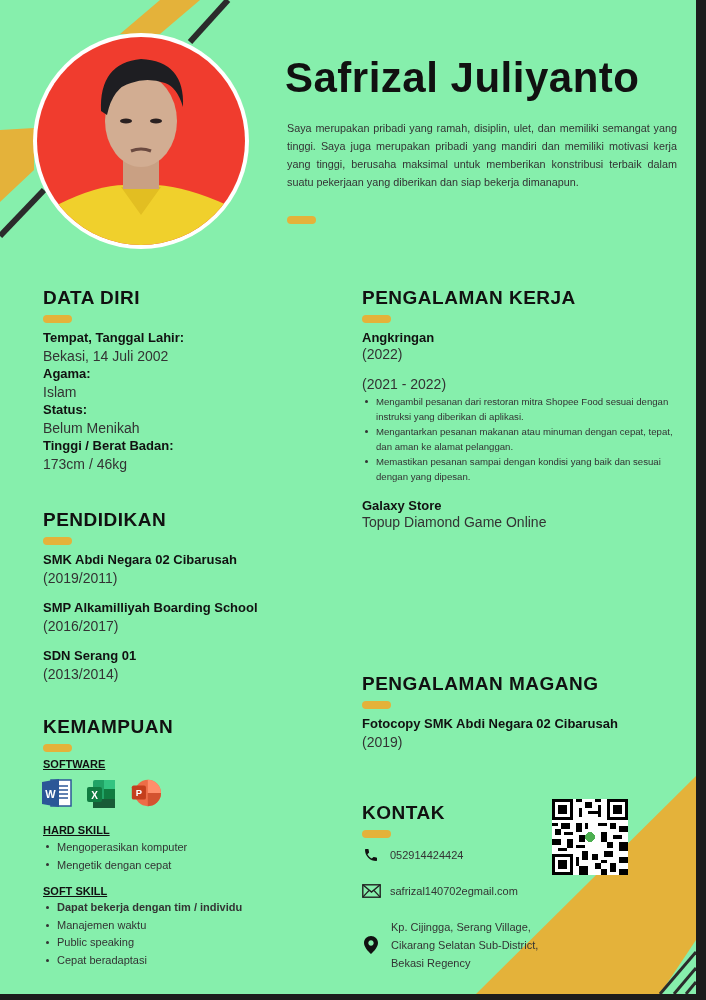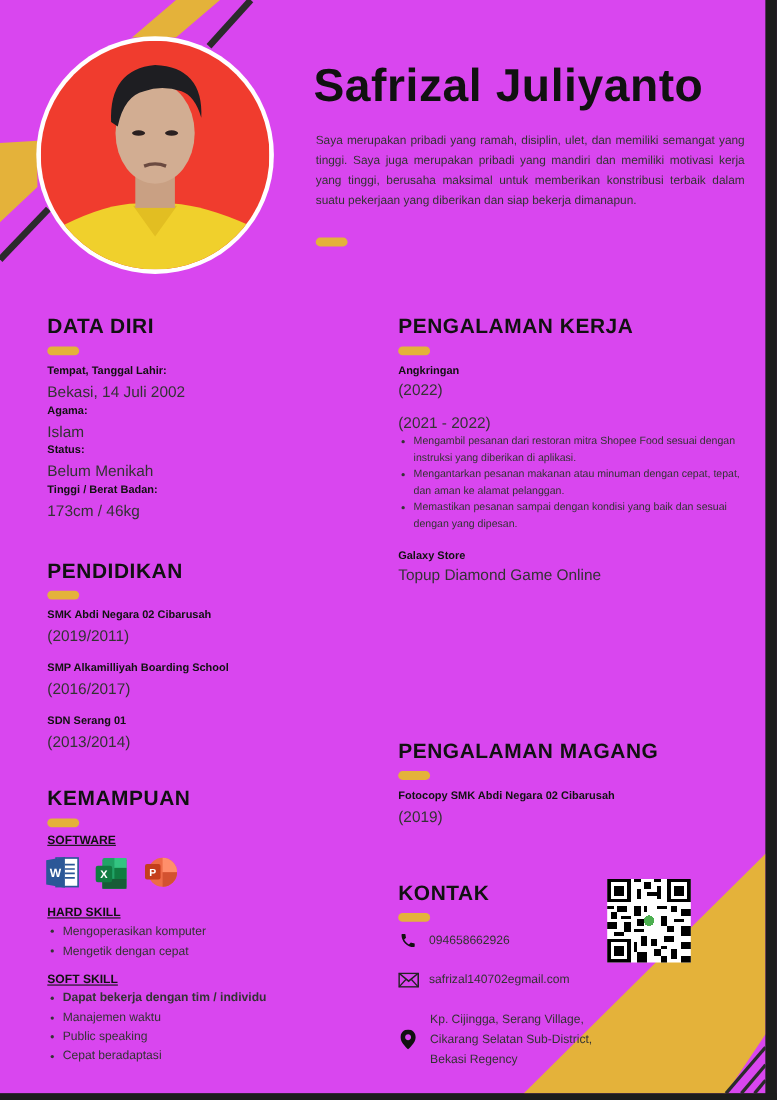--- a/index.html
+++ b/index.html
@@ -1,32 +1,32 @@
 <!DOCTYPE html>
 <html><head>
 <meta charset="utf-8">
 <style>
   * { margin:0; padding:0; box-sizing:border-box; }
   html, body { width:706px; height:1000px; overflow:hidden; background:#1a1a1a; }
   body { font-family: "Liberation Sans", "DejaVu Sans", sans-serif; color:#222; }
-  .page { position:absolute; left:0; top:0; width:696px; height:994px; background:#d946ef; overflow:hidden; }
+  .page { position:absolute; left:0; top:0; width:696px; height:994px; background:#86efac; overflow:hidden; }
   .edge-right { position:absolute; left:696px; top:0; width:10px; height:1000px; background:#1c1c1c; }
   .edge-bottom { position:absolute; left:0; top:994px; width:706px; height:6px; background:#1c1c1c; }
   .deco { position:absolute; left:0; top:0; width:696px; height:994px; pointer-events:none; }
 
   .photo { position:absolute; left:33px; top:33px; width:216px; height:216px; border-radius:50%; background:#fff; padding:4px; }
   .photo-inner { width:100%; height:100%; border-radius:50%; overflow:hidden; }
   .photo svg { display:block; }
 
   .name { position:absolute; left:285px; top:54px; font-size:42px; font-weight:700; letter-spacing:0.5px; color:#111; white-space:nowrap; }
   .summary { position:absolute; left:287px; top:119px; width:390px; font-size:10.8px; line-height:18px; text-align:justify; color:#333; }
   .accent { display:block; width:29px; height:8px; background:#e4b23a; border-radius:4px; }
 
   .sec-title { font-size:19px; font-weight:700; letter-spacing:0.5px; color:#111; }
-  .label-b { font-size:10px; font-weight:700; color:#111; }
+  .label-b { font-size:13px; font-weight:700; color:#111; }
   .val { font-size:14px; color:#333; }
 
   .abs { position:absolute; }
   ul.bul { list-style:none; }
   ul.bul li { position:relative; padding-left:14px; font-size:11px; line-height:16px; color:#333; }
   ul.bul li::before { content:""; position:absolute; left:3px; top:7px; width:3px; height:3px; border-radius:50%; background:#333; }
   ul.bul-sm li { font-size:9.6px; line-height:15px; }
   ul.bul-sm li::before { top:6px; }
   .underline-h { font-size:11px; font-weight:700; text-decoration:underline; color:#111; }
 
@@ -195,21 +195,21 @@
 
   <div class="abs" style="left:362px; top:802px;">
     <div class="sec-title">KONTAK</div>
     <span class="accent" style="margin-top:6px;"></span>
   </div>
 
   <div class="contact-row" style="left:363px; top:846px;">
     <svg width="16" height="16" viewBox="0 0 24 24">
       <path d="M6.6,10.8c1.4,2.8,3.8,5.1,6.6,6.6l2.2-2.2c0.3-0.3,0.7-0.4,1-0.2c1.1,0.4,2.3,0.6,3.6,0.6c0.6,0,1,0.4,1,1V20c0,0.6-0.4,1-1,1C10.6,21,3,13.4,3,4c0-0.6,0.4-1,1-1h3.5c0.6,0,1,0.4,1,1c0,1.3,0.2,2.5,0.6,3.6c0.1,0.3,0,0.7-0.2,1L6.6,10.8z" fill="#111"></path>
     </svg>
-    <span class="contact-text" style="margin-left:11px;">094658662926</span>
+    <span class="contact-text" style="margin-left:11px;">052914424424</span>
   </div>
 
   <div class="contact-row" style="left:362px; top:882px;">
     <svg width="19" height="14" viewBox="0 0 19 14">
       <rect x="0.8" y="0.8" width="17.4" height="12.4" fill="none" stroke="#222" stroke-width="1.4"></rect>
       <polyline points="0.8,0.8 9.5,8 18.2,0.8" fill="none" stroke="#222" stroke-width="1.4"></polyline>
       <line x1="0.8" y1="13.2" x2="7" y2="6.5" stroke="#222" stroke-width="1.2"></line>
       <line x1="18.2" y1="13.2" x2="12" y2="6.5" stroke="#222" stroke-width="1.2"></line>
     </svg>
     <span class="contact-text" style="margin-left:9px;">safrizal140702egmail.com</span>

